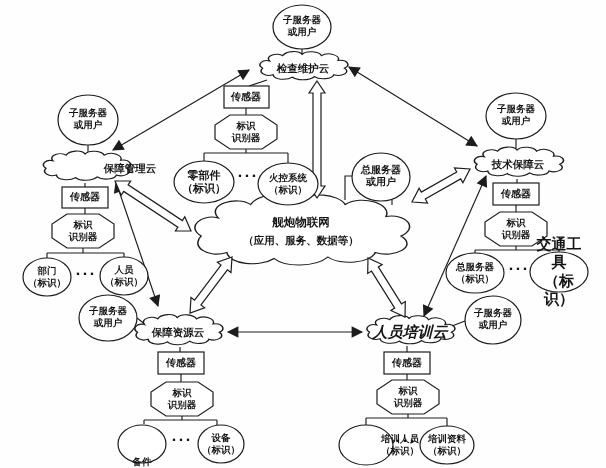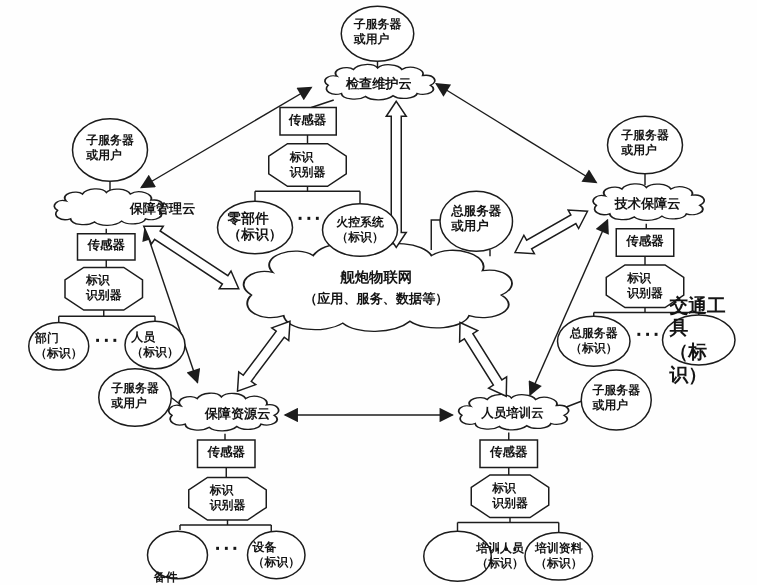--- a/index.html
+++ b/index.html
@@ -15,21 +15,21 @@
     position:relative;width:606px;height:468px;background:#fefefe;
     font-family:"DejaVu Sans","Liberation Sans",sans-serif;overflow:hidden;
   }
   #wires{position:absolute;left:0;top:0;}
   .ln{stroke:var(--line);stroke-width:1.15;fill:none;}
   .shape{stroke:var(--line);stroke-width:1.2;fill:#ffffff;}
   .hollow{stroke:var(--line);stroke-width:1.2;fill:#ffffff;}
   #ah path{fill:var(--line);}
   .lbl{
     position:absolute;transform:translate(-50%,-50%);
-    text-align:left;white-space:pre-line;font-weight:bold;color:#141414;
+    text-align:center;white-space:pre-line;font-weight:bold;color:#141414;
     line-height:1.22;letter-spacing:0px;pointer-events:none;
   }
   .dots{font-size:13px;letter-spacing:2px;font-weight:bold;}
   
   .logo{position:absolute;left:493px;top:424px;width:112px;height:40px;}
   .logo-e{
     position:absolute;left:2px;top:4px;display:inline-block;width:23px;height:14px;
     border:6px solid var(--logo-orange);border-radius:50%;transform:rotate(-16deg);
     opacity:.92;
   }
@@ -152,33 +152,33 @@
   <div class="lbl" style="left:516px;top:229px;font-size:9.5px;">标识
 识别器</div>
   <div class="lbl" style="left:475px;top:273px;font-size:9.5px;">总服务器
 （标识）</div>
   <div class="lbl dots" style="left:519px;top:269px;">···</div>
   <div class="lbl" style="left:559px;top:272px;font-size:15px;">交通工具
 （标识）</div>
 
   <div class="lbl" style="left:108px;top:317px;font-size:9.5px;">子服务器
 或用户</div>
-  <div class="lbl" style="left:190px;top:332px;font-size:10.5px;">保障资源云</div>
+  <div class="lbl" style="left:178px;top:332px;font-size:10.5px;">保障资源云</div>
   <div class="lbl" style="left:181px;top:363px;font-size:10px;">传感器</div>
   <div class="lbl" style="left:182px;top:399px;font-size:9.5px;">标识
 识别器</div>
   <div class="lbl" style="left:142px;top:468px;font-size:9.5px;">备件
 （标识）</div>
   <div class="lbl dots" style="left:182px;top:440px;">···</div>
   <div class="lbl" style="left:221px;top:444px;font-size:9.5px;">设备
 （标识）</div>
 
   <div class="lbl" style="left:493px;top:319px;font-size:9.5px;">子服务器
 或用户</div>
-  <div class="lbl" style="left:410px;top:332px;font-size:10px;">人员培训云</div>
+  <div class="lbl" style="left:410px;top:332px;font-size:15px;font-style:italic;">人员培训云</div>
   <div class="lbl" style="left:407px;top:363px;font-size:10px;">传感器</div>
   <div class="lbl" style="left:408px;top:397px;font-size:9.5px;">标识
 识别器</div>
   <div class="lbl" style="left:366px;top:445px;font-size:9.5px;margin-left:34px;">培训人员
 （标识）</div>
   <div class="lbl dots" style="left:406px;top:441px;">···</div>
   <div class="lbl" style="left:447px;top:445px;font-size:9.5px;">培训资料
 （标识）</div>
 
 

